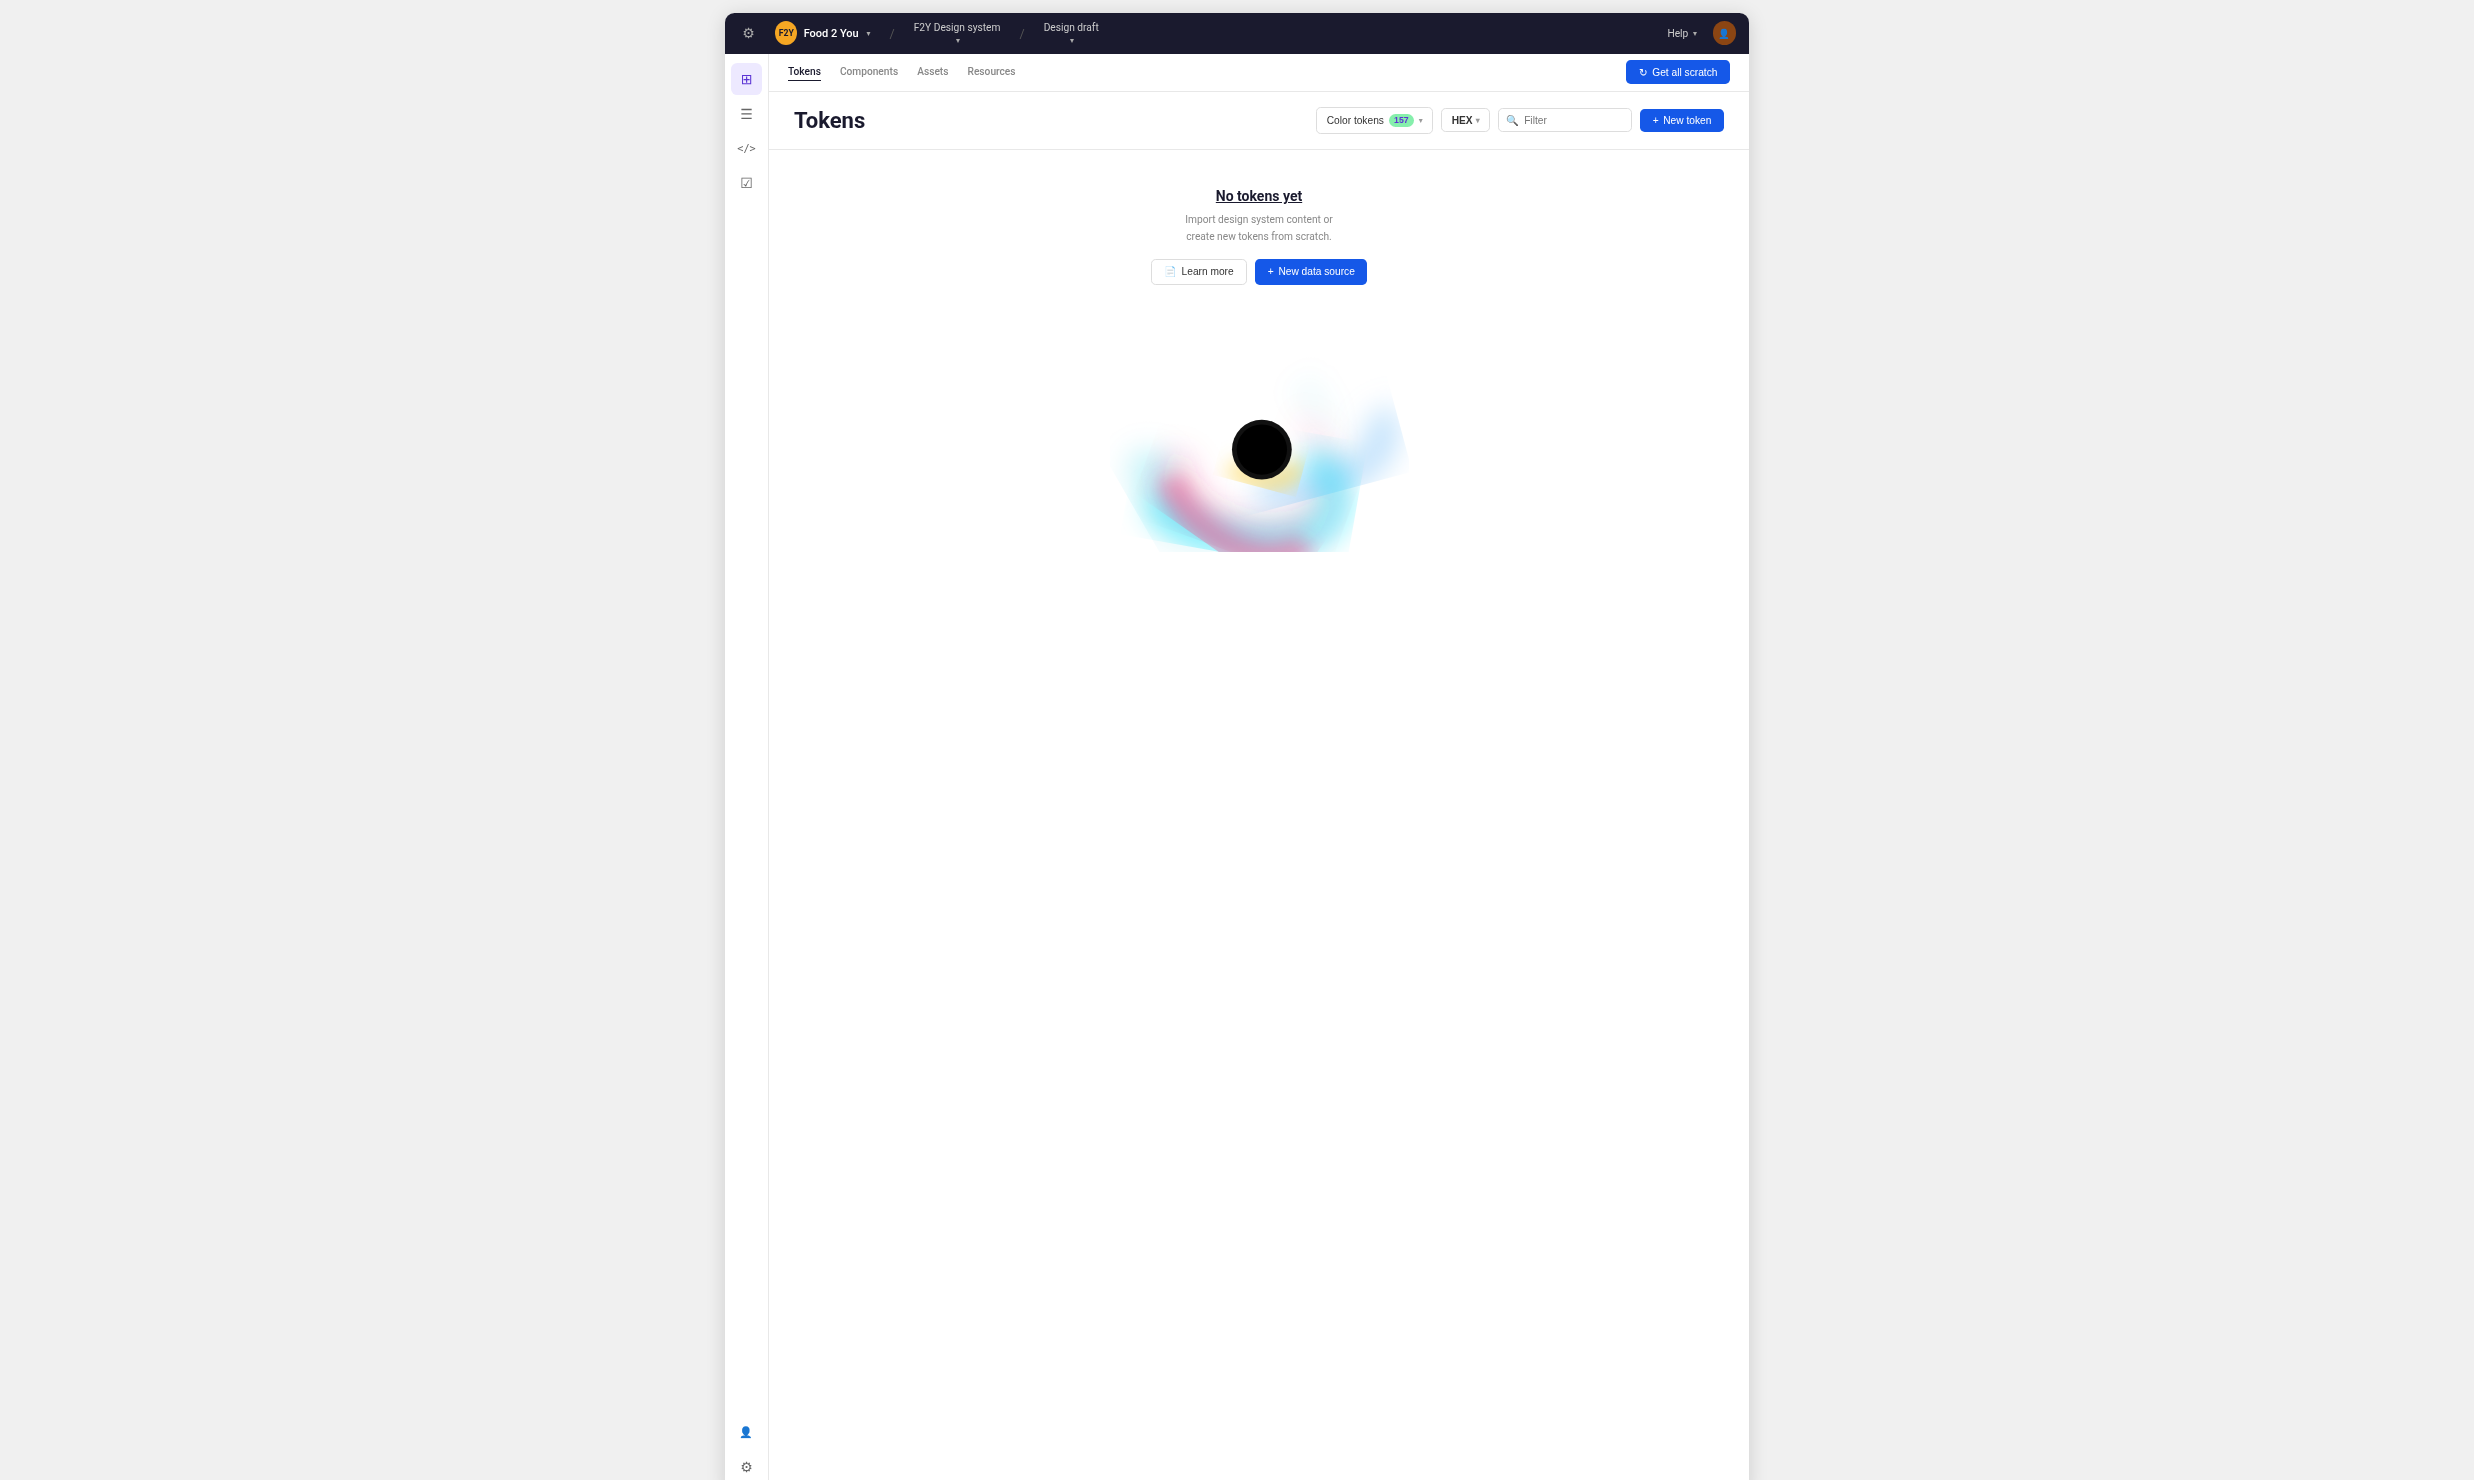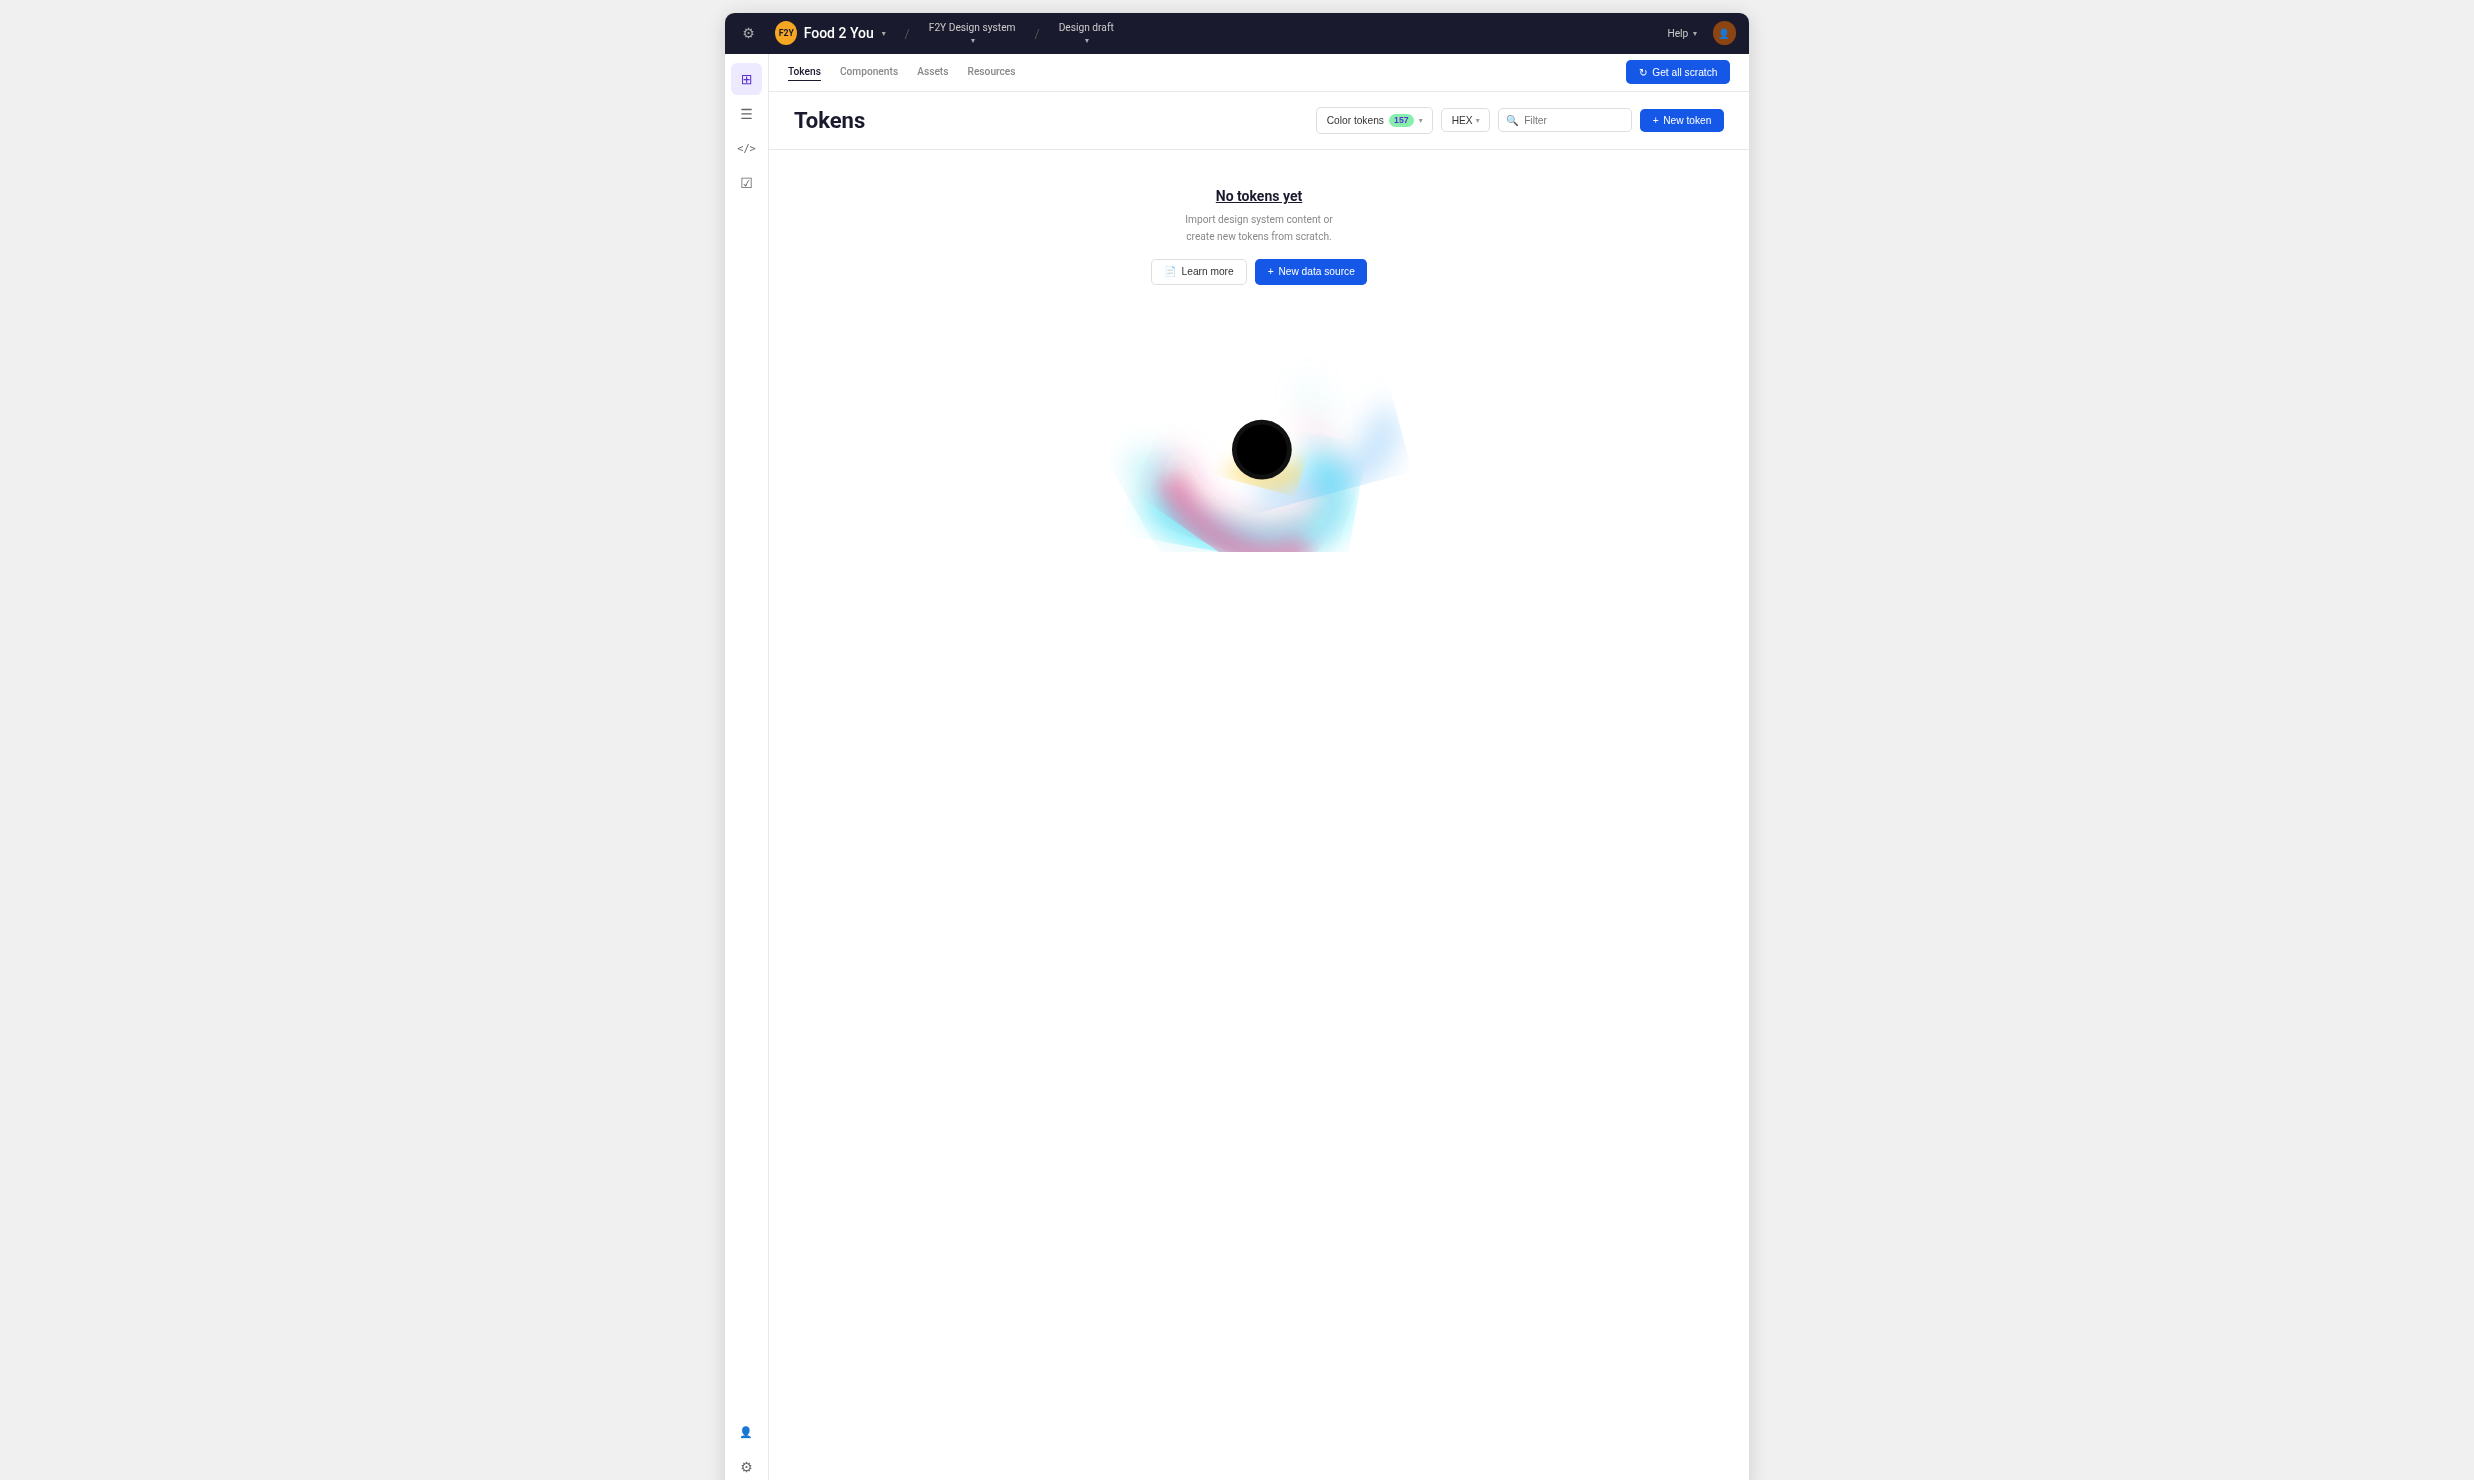--- a/index.html
+++ b/index.html
@@ -28,21 +28,21 @@
       padding: 3.2px 6.3px;
       border-radius: 4.7px;
     }
     .brand-avatar {
       width: 22px; height: 24px;
       background: #f5a623;
       border-radius: 50%;
       display: flex; align-items: center; justify-content: center;
       font-size: 8.7px; font-weight: 700; color: #1a1a2e;
     }
-    .brand-name { color: #fff; font-size: 14px; font-weight: 500; }
+    .brand-name { color: #fff; font-size: 11px; font-weight: 500; }
     .nav-chevron { color: #aaa; font-size: 7.9px; margin-left: 1.6px; }
     .nav-divider { color: #555; margin: 0 3.2px; }
     .nav-project, .nav-draft {
       display: flex; align-items: center; gap: 3.2px;
       color: #ccc; font-size: 10.2px; cursor: pointer;
       padding: 3.2px 6.3px; border-radius: 4.7px; flex-direction: column;
     }
     .nav-spacer { flex: 1; }
     .nav-help {
       display: flex; align-items: center; gap: 3.2px;
@@ -158,21 +158,21 @@
     }
     .hex-btn {
       display: flex; align-items: center; gap: 3.2px;
       background: #fff;
       border: 0.8px solid #ddd;
       padding: 5.5px 9.5px;
       border-radius: 4.7px;
       font-size: 10.2px;
       cursor: pointer;
       color: #333;
-      font-weight: 400;
+      font-weight: 700;
     }
     .filter-input {
       border: 0.8px solid #ddd;
       border-radius: 4.7px;
       padding: 5.5px 9.5px 5.5px 25px;
       font-size: 10.2px;
       color: #333;
       outline: none;
       width: 134px;
       background: #fff;

